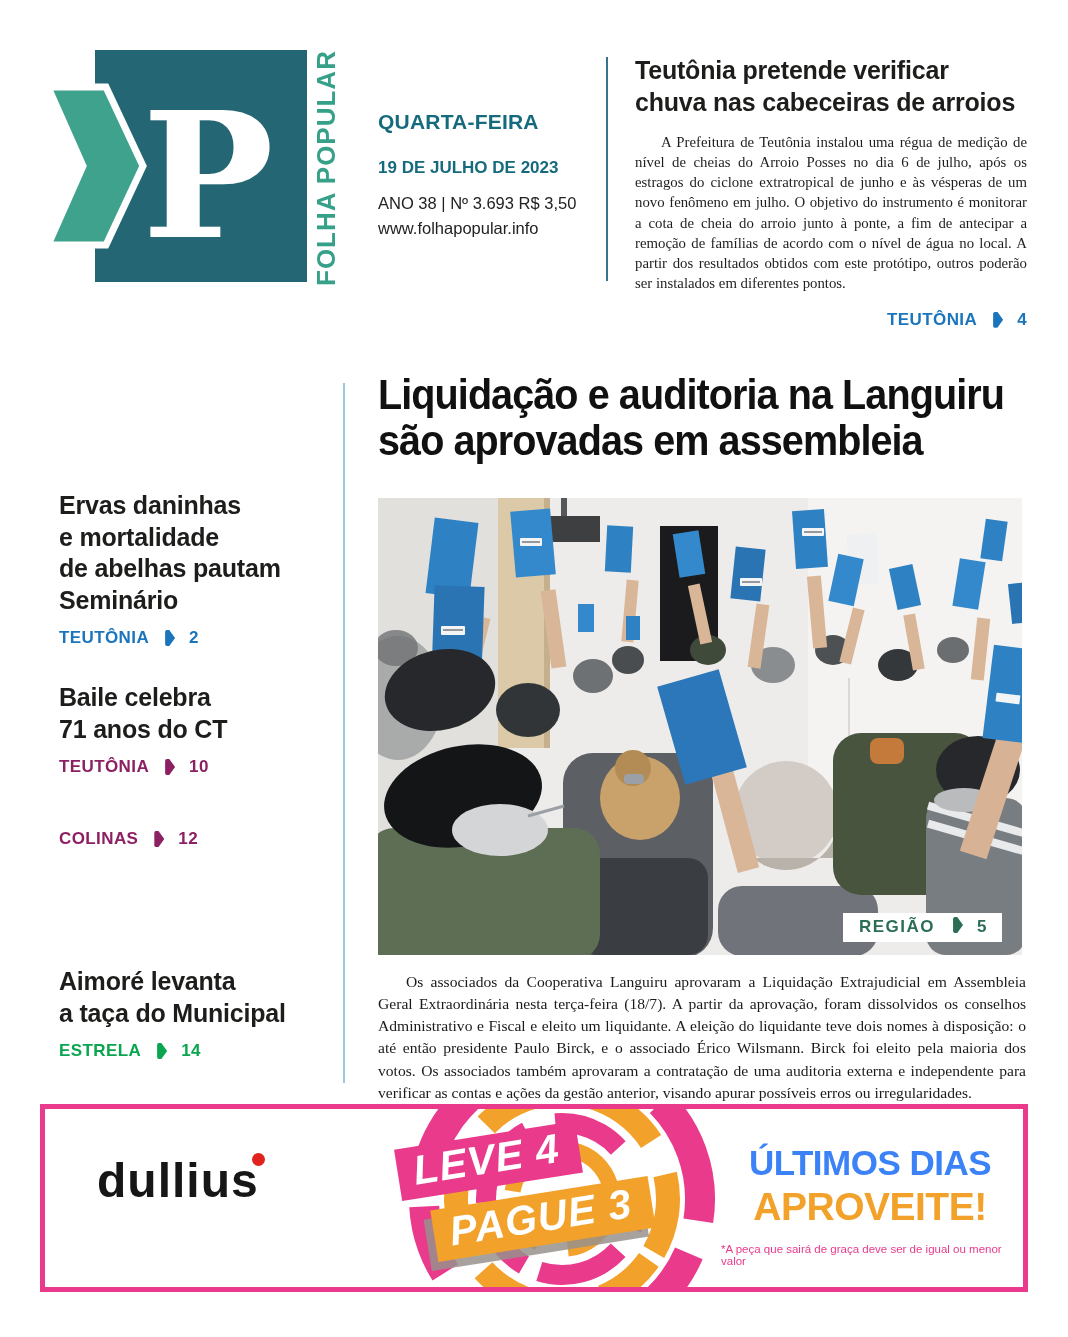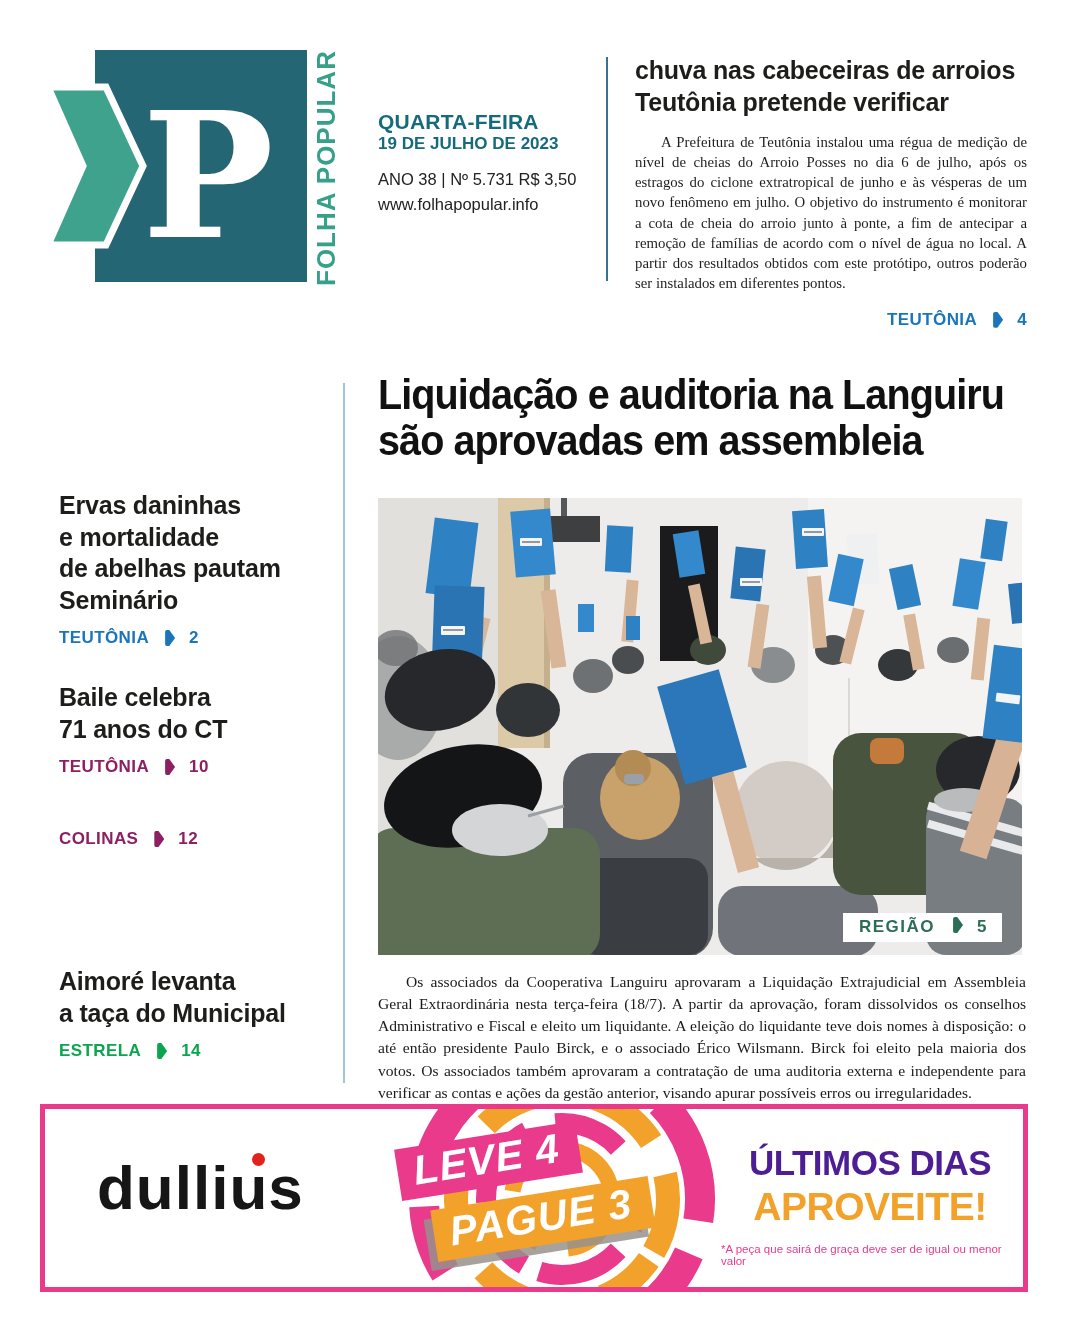--- a/index.html
+++ b/index.html
@@ -7,21 +7,21 @@
         font-family:"Liberation Sans",sans-serif;color:#1d1d1b;}
 
   
   #logo-box{position:absolute;left:38px;top:45px;width:320px;height:250px;}
   #logo-vertical{position:absolute;left:306px;top:48px;height:238px;width:40px;
     writing-mode:vertical-rl;transform:rotate(180deg);
     font-size:26px;font-weight:bold;color:#36a089;letter-spacing:1px;
     display:flex;align-items:center;justify-content:flex-start;}
   #dateblock{position:absolute;left:378px;top:110px;width:215px;}
   .d1{font-size:21px;font-weight:bold;color:#156a7d;letter-spacing:.2px;}
-  .d2{font-size:17px;font-weight:bold;color:#156a7d;margin-top:0;}
+  .d2{font-size:17px;font-weight:bold;color:#156a7d;margin-top:24px;}
   .d3{font-size:16.5px;color:#222;margin-top:16px;}
   .d4{font-size:16.5px;color:#222;margin-top:6px;}
   #top-divider{position:absolute;left:606px;top:57px;width:2px;height:224px;background:#3a7190;}
 
   
   #top-article{position:absolute;left:635px;top:55px;width:392px;}
   #top-article .ttl{font-size:25px;font-weight:bold;line-height:1.27;color:#1d1d1b;letter-spacing:-.2px;}
   #top-article .bdy{margin-top:13px;font-family:"Liberation Serif",serif;font-size:14.8px;
       line-height:1.37;text-align:justify;text-indent:26px;color:#1e1e1e;}
   .pagelink{font-weight:bold;font-size:17px;letter-spacing:.4px;display:flex;align-items:center;}
@@ -52,61 +52,61 @@
   #region-badge{position:absolute;right:20px;bottom:13px;background:#fff;padding:4px 14px 5px 16px;
       color:#2c6e55;font-weight:bold;font-size:17px;letter-spacing:1.5px;display:flex;align-items:flex-start;}
   #region-badge .arrow{display:inline-block;width:10px;height:16px;background:currentColor;
       clip-path:polygon(0 0,42% 0,100% 50%,42% 100%,0 100%);margin:0 14px 0 18px;border-radius:2px;}
   #main-body{position:absolute;left:378px;top:971px;width:648px;font-family:"Liberation Serif",serif;
       font-size:15.6px;line-height:1.42;text-align:justify;text-indent:28px;color:#1a1a1a;}
 
   
   #ad{position:absolute;left:40px;top:1104px;width:978px;height:178px;background:#fff;
       border:5px solid #e93a8c;overflow:hidden;}
-  #dullius{position:absolute;left:52px;top:48px;font-size:62px;font-weight:bold;color:#161616;
+  #dullius{position:absolute;left:52px;top:48px;font-size:48px;font-weight:bold;color:#161616;
       letter-spacing:1px;line-height:1;}
   #dullius .dot{position:absolute;left:155px;top:-4px;width:13px;height:13px;border-radius:50%;
       background:#e0231c;}
   #sunburst{position:absolute;left:352px;top:-32px;width:330px;height:250px;}
   .ad-banner{position:absolute;color:#fff;font-weight:bold;font-style:italic;font-size:41px;
       padding:1px 20px 4px 16px;transform:rotate(-9deg);letter-spacing:1px;white-space:nowrap;}
   #banner1{left:352px;top:26px;background:#e93a8c;z-index:3;}
   #banner2{left:388px;top:84px;background:#f2a22a;z-index:2;box-shadow:-8px 8px 0 rgba(152,146,140,.85);}
   #ad-right{position:absolute;left:670px;top:34px;width:310px;text-align:center;}
-  #ad-right .l1{font-size:35px;font-weight:bold;color:#4c1d95;letter-spacing:-.5px;}
+  #ad-right .l1{font-size:35px;font-weight:bold;color:#3b82f6;letter-spacing:-.5px;}
   #ad-right .l2{font-size:39px;font-weight:bold;color:#f2a22a;letter-spacing:-.5px;margin-top:2px;}
   #ad-right .fine{margin-top:14px;font-size:11.5px;color:#e93a8c;text-align:left;padding-left:6px;}
 </style>
 </head>
 <body>
 
 <div id="page">
 
   <div id="logo-box">
     <svg width="320" height="250" viewBox="0 0 320 250">
       <rect x="57" y="5" width="212" height="232" fill="#246673"></rect>
       <polygon points="10,42 68,42 105,121 68,200 10,200 45,121" fill="#3fa28c" stroke="#ffffff" stroke-width="7"></polygon>
       <text x="170" y="192" text-anchor="middle" font-family="DejaVu Serif, serif" font-weight="bold" font-size="175" fill="#ffffff">P</text>
     </svg>
   </div>
   <div id="logo-vertical">FOLHA POPULAR</div>
 
   <div id="dateblock">
     <div class="d1">QUARTA-FEIRA</div>
     <div class="d2">19 DE JULHO DE 2023</div>
-    <div class="d3">ANO 38 | Nº 5.731 R$ 3,50</div>
+    <div class="d3">ANO 38 | Nº 3.693 R$ 3,50</div>
     <div class="d4">www.folhapopular.info</div>
   </div>
 
   <div id="top-divider"></div>
 
   <div id="top-article">
     <div class="ttl">
+      <div>Teutônia pretende verificar</div>
       <div>chuva nas cabeceiras de arroios</div>
-      <div>Teutônia pretende verificar</div>
     </div>
     <div class="bdy">A Prefeitura de Teutônia instalou uma régua de medição de nível de cheias do Arroio Posses no dia 6 de julho, após os estragos do ciclone extratropical de junho e às vésperas de um novo fenômeno em julho. O objetivo do instrumento é monitorar a cota de cheia do arroio junto à ponte, a fim de antecipar a remoção de famílias de acordo com o nível de água no local. A partir dos resultados obtidos com este protótipo, outros poderão ser instalados em diferentes pontos.</div>
     <div class="pagelink">
       <span>TEUTÔNIA</span>
       <span class="arrow"></span>
       <span>4</span>
     </div>
   </div>
 
   <div id="side-rule"></div>

